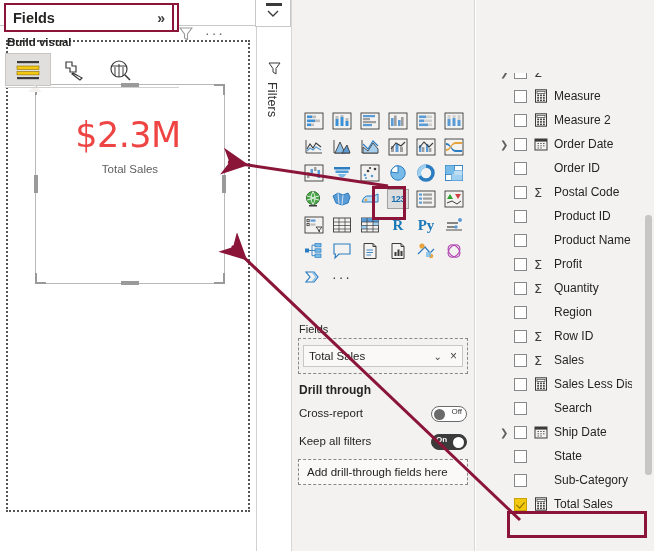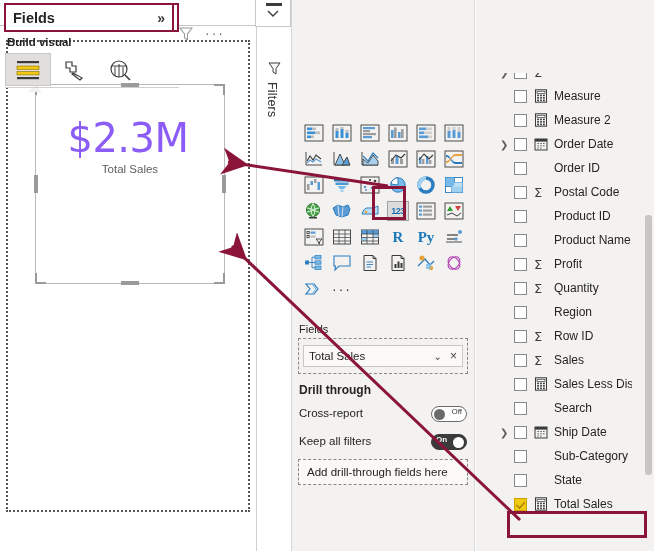--- a/index.html
+++ b/index.html
@@ -40,21 +40,21 @@
     color: #6b6b6b; font-size: 14px; letter-spacing: 2px; line-height: 10px;
   }
 
   
   .card-visual {
     position: absolute; left: 27px; top: 42px; width: 190px; height: 200px;
     border: 1px solid #b9b9b9; background: #fff;
   }
   .card-value {
     position: absolute; left: 0; right: 4px; top: 30px; text-align: center;
-    font-size: 40px; color: #8b5cf6; font-family: "DejaVu Sans", sans-serif;
+    font-size: 35px; color: #ef4444; font-family: "DejaVu Sans", sans-serif;
     letter-spacing: -0.5px;
   }
   .card-label {
     position: absolute; left: 0; right: 0; top: 78px; text-align: center;
     font-size: 11.5px; color: #605e5c;
   }
   .h-corner { position: absolute; width: 11px; height: 11px; border: 2px solid #9a9a9a; }
   .h-tl { left: -1px; top: -1px; border-right: none; border-bottom: none; }
   .h-tr { right: -1px; top: -1px; border-left: none; border-bottom: none; }
   .h-bl { left: -1px; bottom: -1px; border-right: none; border-top: none; }
@@ -105,21 +105,21 @@
     border-bottom: 1px solid #d2d0ce;
   }
   .caret-up {
     position: absolute; left: 22px; bottom: -7px; width: 0; height: 0;
     border-left: 7px solid transparent; border-right: 7px solid transparent;
     border-bottom: 7px solid #f3f2f1;
   }
 
   
   .icon-grid {
-    position: absolute; left: 300px; top: 120px; width: 168px;
+    position: absolute; left: 300px; top: 108px; width: 168px;
     display: grid; grid-template-columns: repeat(6, 28px);
     grid-auto-rows: 26px;
     text-align: right;
   }
   .gi { display: flex; align-items: center; justify-content: center; position: relative; cursor: pointer; }
   .sel-frame {
     position: absolute; left: 372px; top: 186px; width: 34px; height: 34px;
     border: 3px solid #8a1538; pointer-events: none;
   }
   .card123 {
@@ -744,25 +744,25 @@
         <span class="cbx"></span>
         <span class="tico"><svg viewBox="0 0 14 14">
       <rect x="1" y="2" width="12" height="11" fill="none" stroke="#3b3b3b" stroke-width="1"></rect>
       <rect x="1" y="2" width="12" height="2.6" fill="#3b3b3b"></rect>
       <path d="M3.5 6.5 h1.4 M6.3 6.5 h1.4 M9.1 6.5 h1.4 M3.5 8.8 h1.4 M6.3 8.8 h1.4 M9.1 8.8 h1.4 M3.5 11 h1.4 M6.3 11 h1.4" stroke="#3b3b3b" stroke-width="0.9"></path>
     </svg></span>
         <span class="lbl">Ship Date</span>
       </div>
       <div class="frow">
         <span class="cbx"></span>
+        <span class="lbl">State</span>
+      </div>
+      <div class="frow">
+        <span class="cbx"></span>
         <span class="lbl">Sub-Category</span>
-      </div>
-      <div class="frow">
-        <span class="cbx"></span>
-        <span class="lbl">State</span>
       </div>
       <div class="frow">
         <span class="cbx checked"></span>
         <span class="tico"><svg viewBox="0 0 14 14">
       <rect x="1.5" y="0.8" width="11" height="12.4" fill="none" stroke="#3b3b3b" stroke-width="1"></rect>
       <rect x="3" y="2.3" width="8" height="2.2" fill="#ffffff" stroke="#3b3b3b" stroke-width="0.7"></rect>
       <rect x="3.2" y="5.6" width="1.8" height="1.6" fill="#3b3b3b"></rect>
             <rect x="6.1" y="5.6" width="1.8" height="1.6" fill="#3b3b3b"></rect>
             <rect x="9" y="5.6" width="1.8" height="1.6" fill="#3b3b3b"></rect>
       <rect x="3.2" y="8.1" width="1.8" height="1.6" fill="#3b3b3b"></rect>

